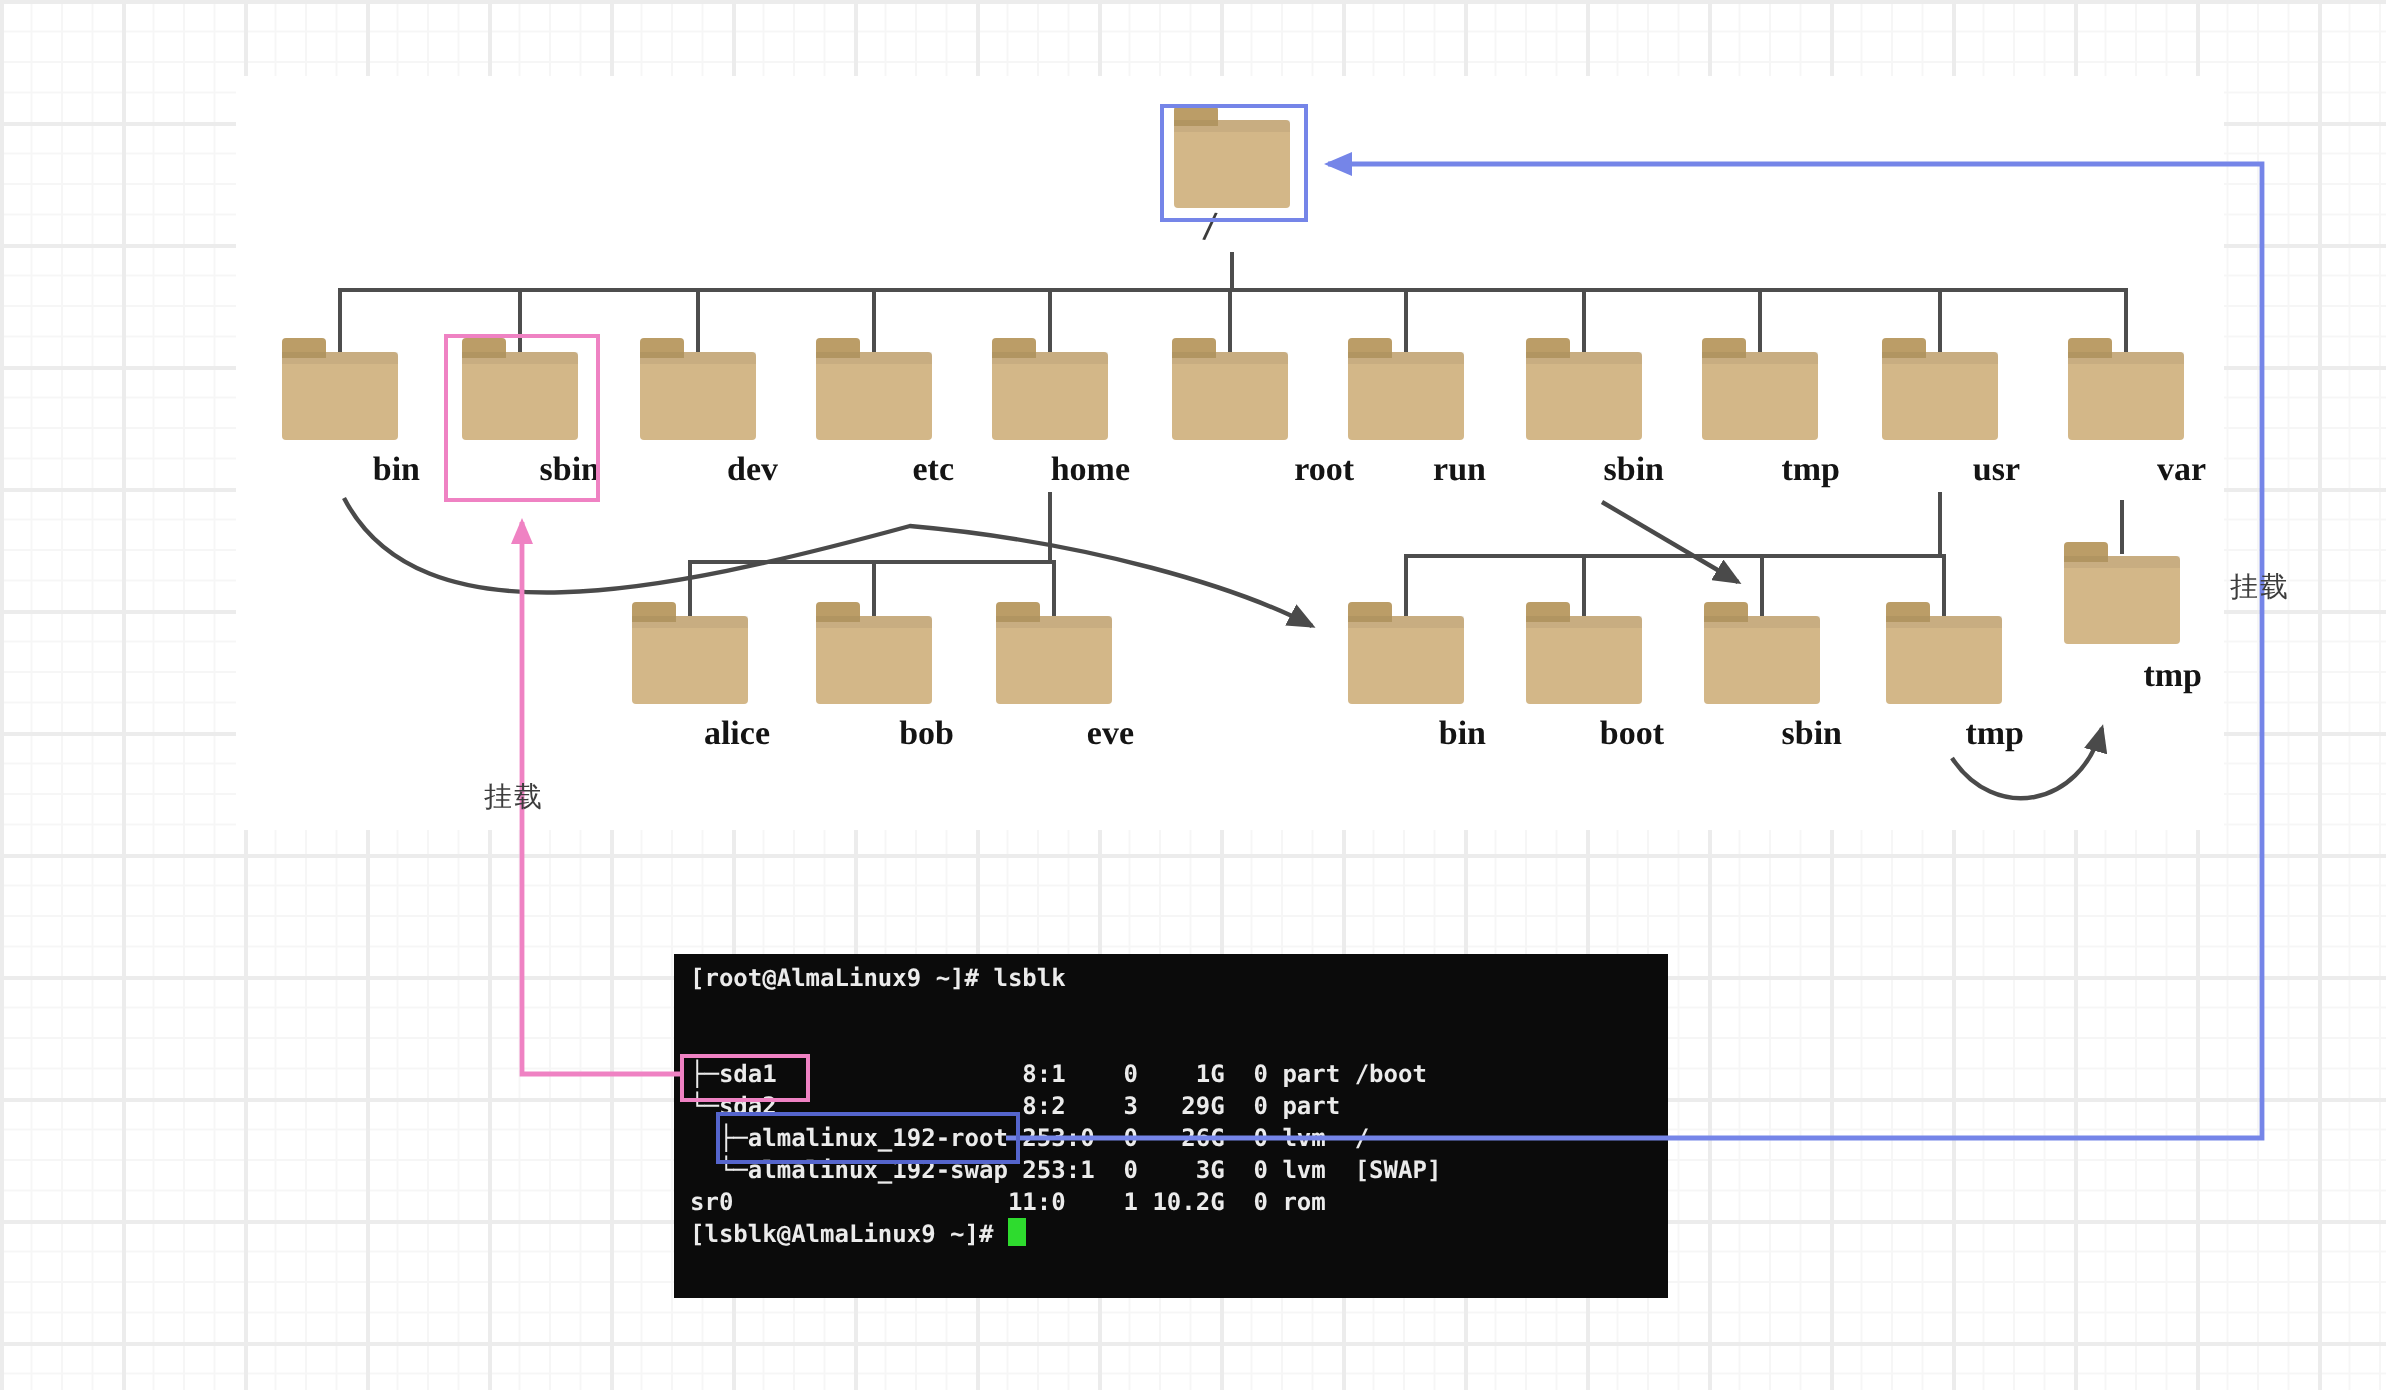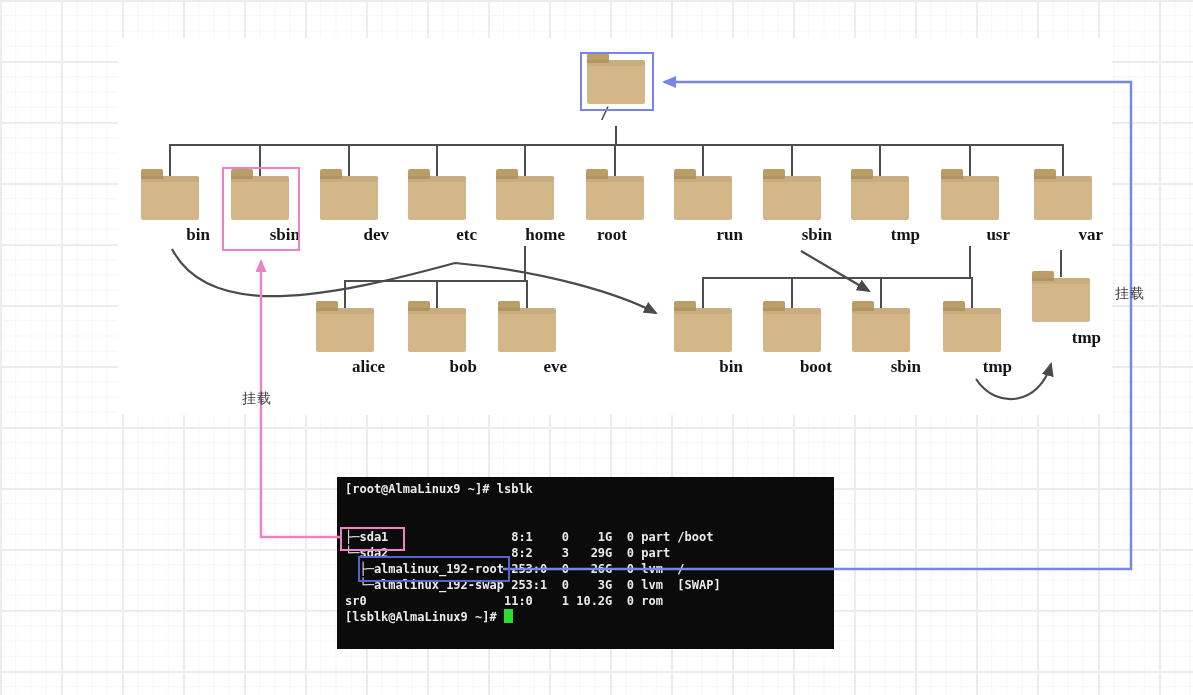--- a/index.html
+++ b/index.html
@@ -82,21 +82,21 @@
   <div class="folder" style="left:763px;top:176px"></div>
   <div class="folder" style="left:851px;top:176px"></div>
   <div class="folder" style="left:941px;top:176px"></div>
   <div class="folder" style="left:1034px;top:176px"></div>
 
   <div class="flabel" style="left:130px;top:225px">bin</div>
   <div class="flabel" style="left:220px;top:225px">sbin</div>
   <div class="flabel" style="left:309px;top:225px">dev</div>
   <div class="flabel" style="left:397px;top:225px">etc</div>
   <div class="flabel" style="left:485px;top:225px">home</div>
-  <div class="flabel" style="left:547px;top:225px">root</div>
+  <div class="flabel" style="left:597px;top:225px">root</div>
   <div class="flabel" style="left:663px;top:225px">run</div>
   <div class="flabel" style="left:752px;top:225px">sbin</div>
   <div class="flabel" style="left:840px;top:225px">tmp</div>
   <div class="flabel" style="left:930px;top:225px">usr</div>
   <div class="flabel" style="left:1023px;top:225px">var</div>
 
   <div class="hl-box boot-box"></div>
 
   <div class="folder" style="left:316px;top:308px"></div>
   <div class="folder" style="left:408px;top:308px"></div>

